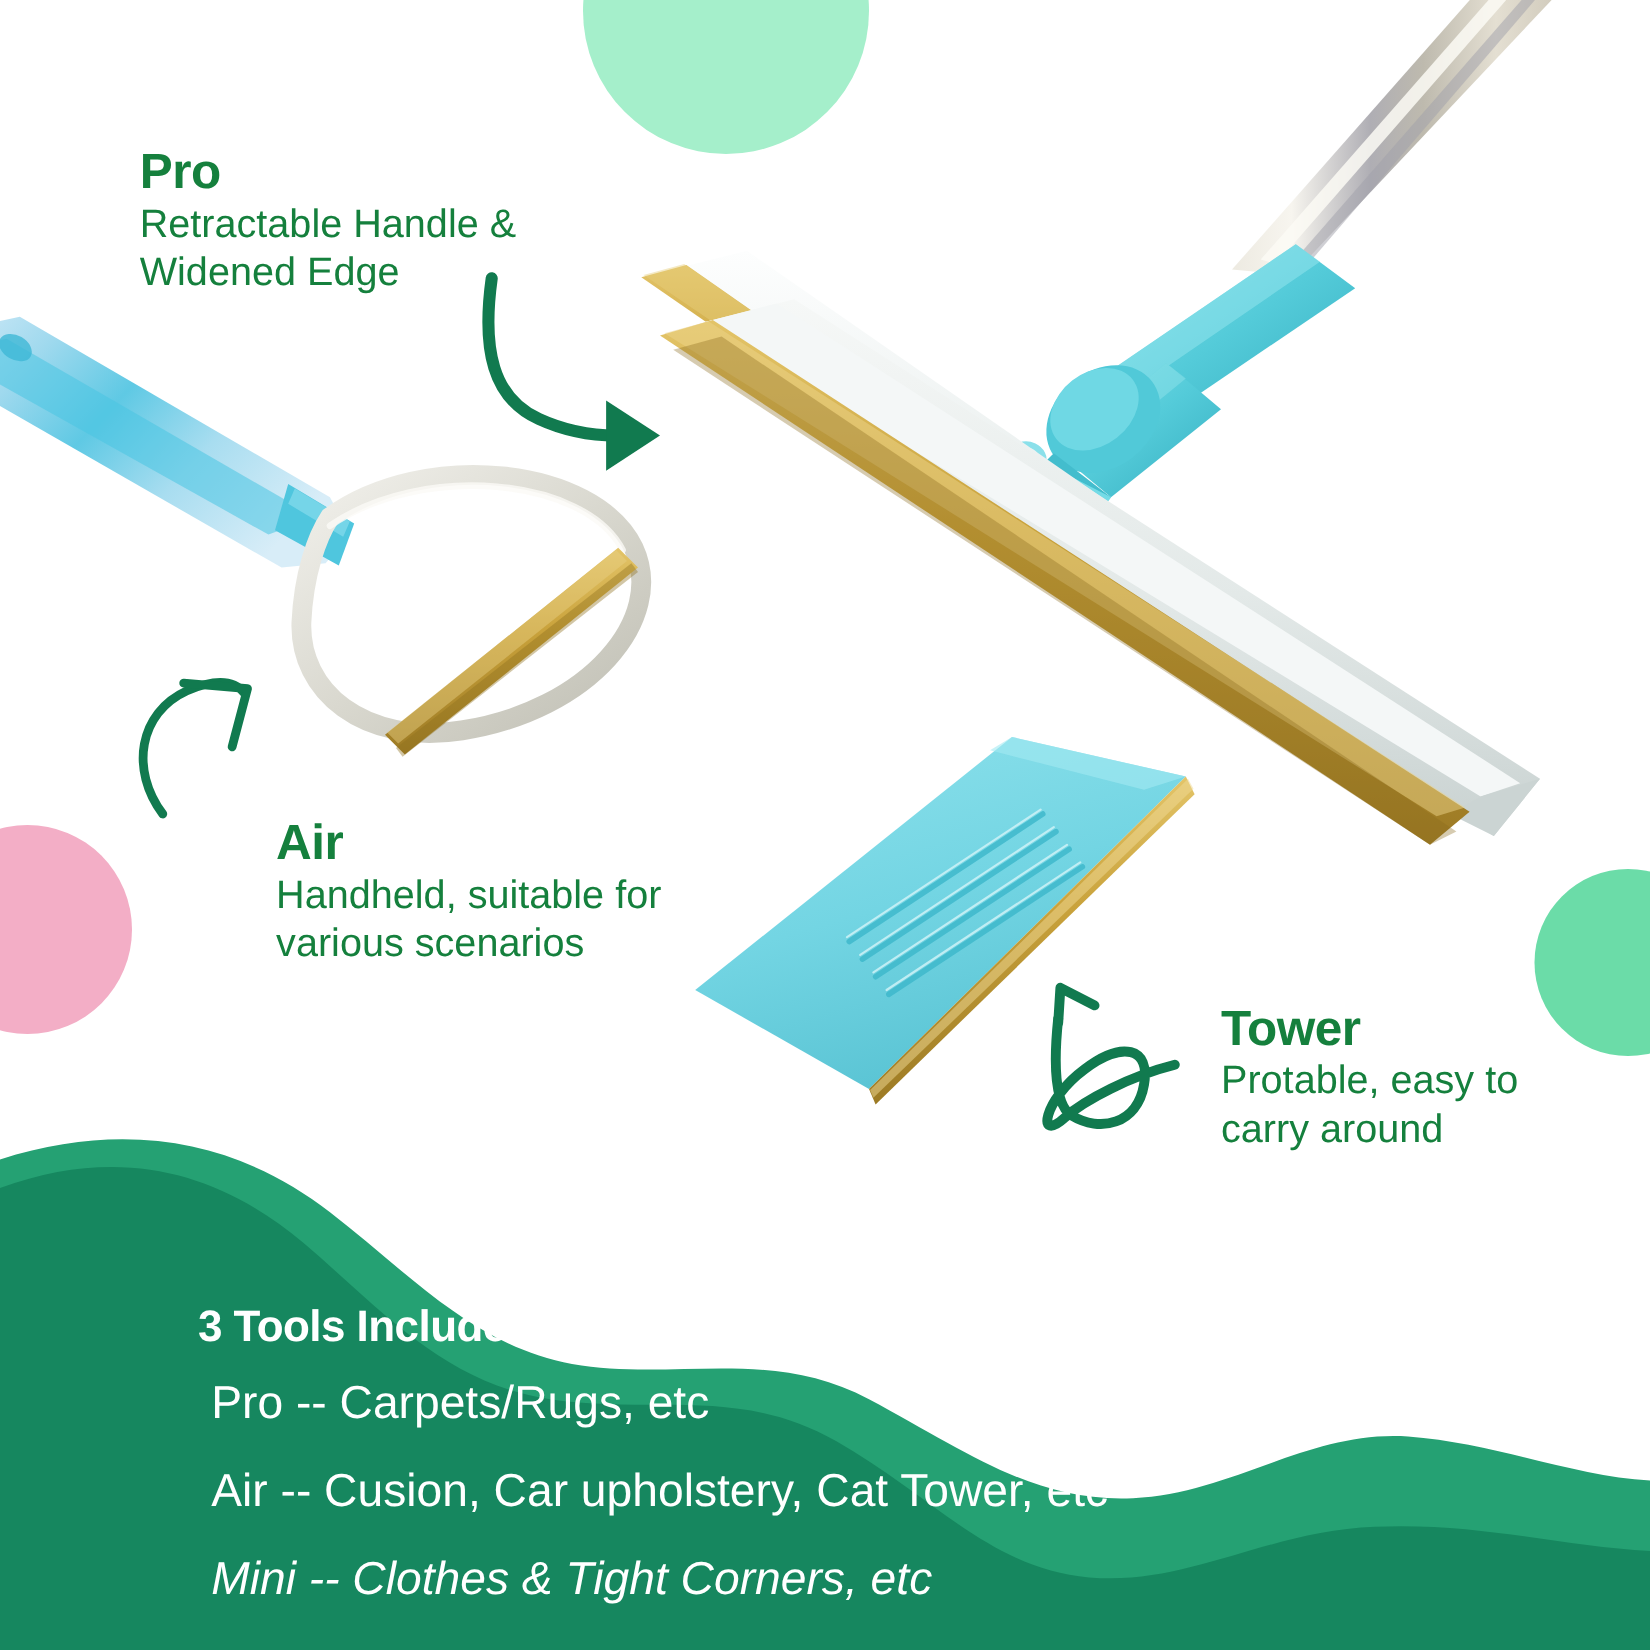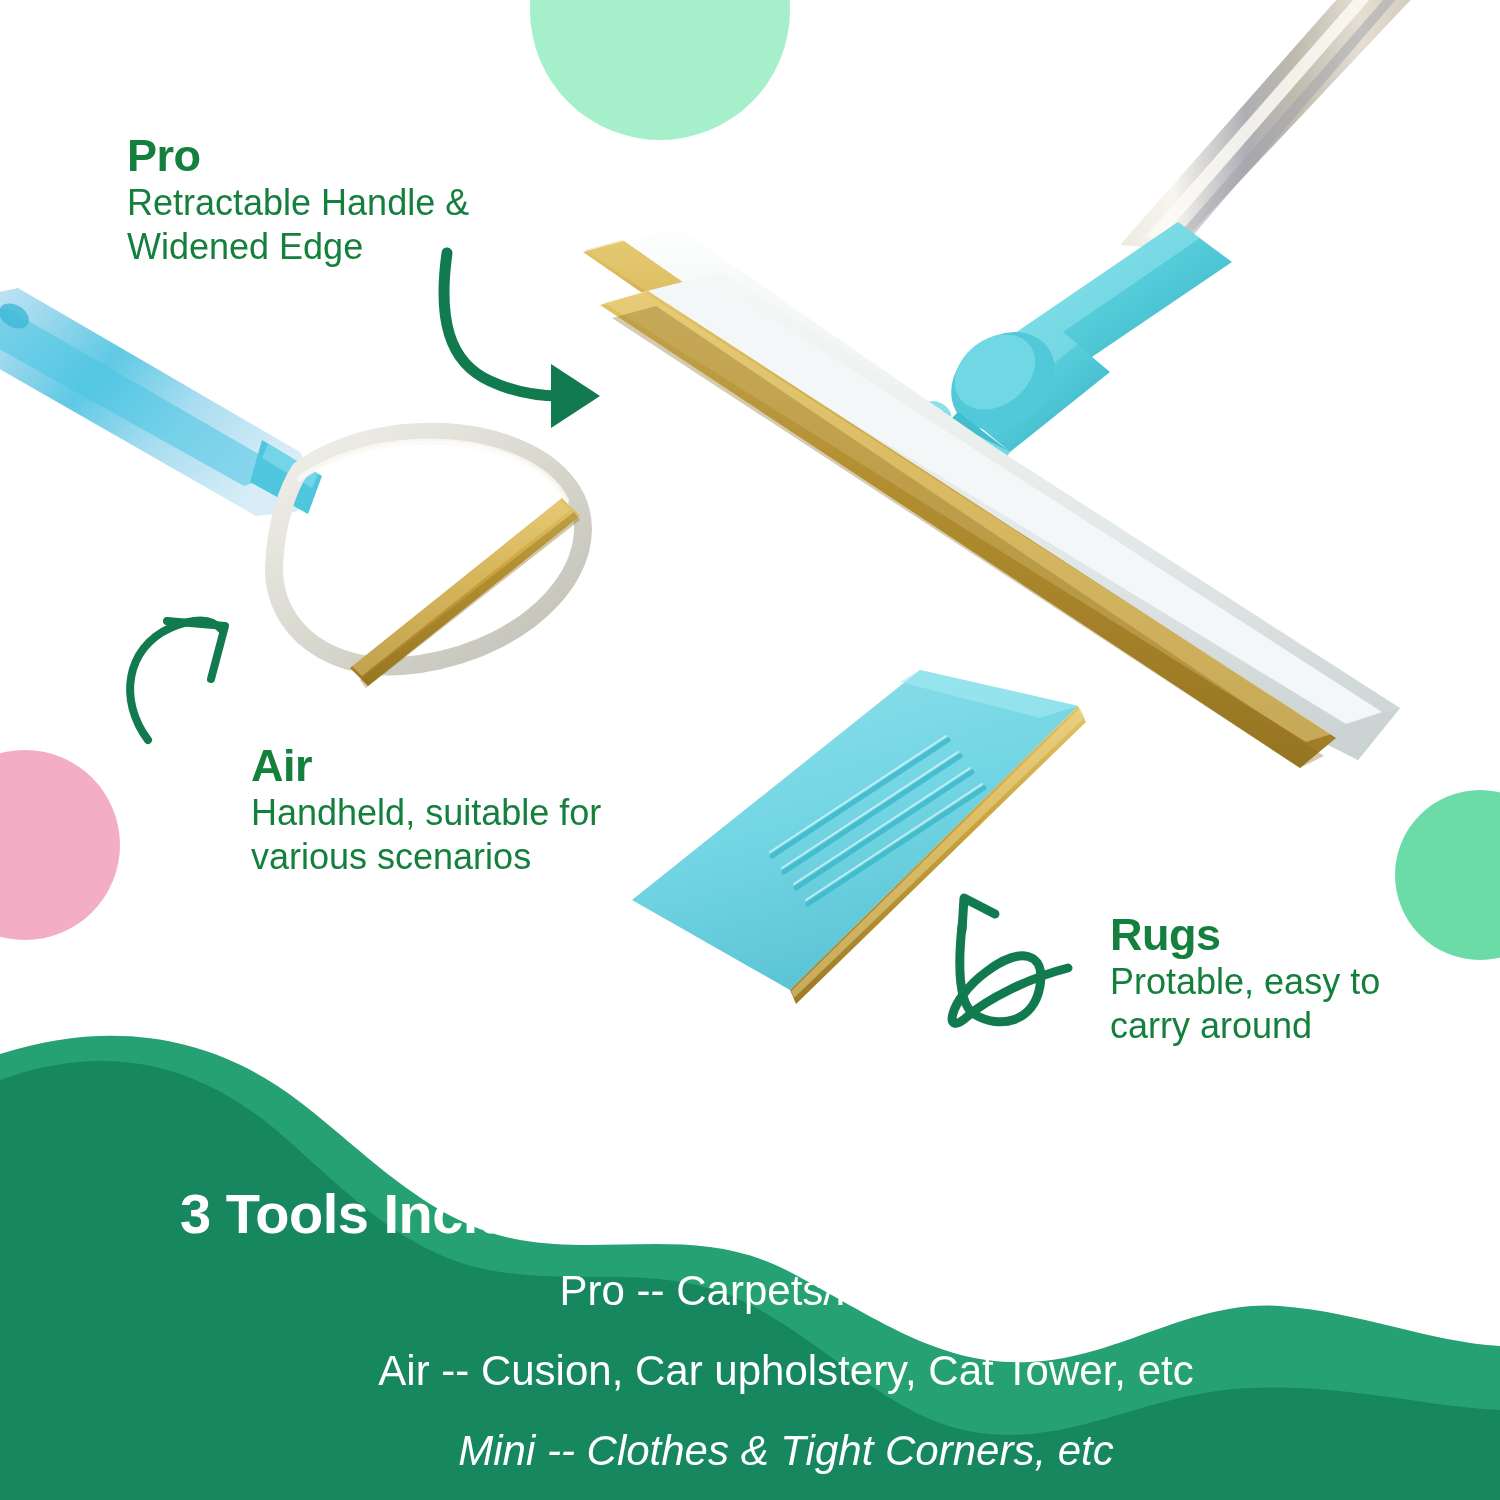--- a/index.html
+++ b/index.html
@@ -60,32 +60,31 @@
     width: 1500px; height: 490px;
   }
   #banner-svg { position: absolute; left: 0; top: 0; width: 1500px; height: 490px; }
   #banner-text {
     position: absolute;
     left: 180px; top: 176px;
     width: 1200px;
     color: #ffffff;
   }
   #banner-title {
-    font-size: 56px;
+    font-size: 40px;
     font-weight: bold;
     letter-spacing: -0.5px;
     margin: 0 0 28px 0;
     line-height: 1;
   }
   .banner-line {
     font-size: 42px;
     font-weight: 300;
     line-height: 1.0;
     margin: 0 0 38px 12px;
-    text-align: center;
   }
   .banner-line:last-child { margin-bottom: 0; font-style: italic; }
 </style>
 </head>
 <body>
 
 <div id="stage">
 
   <div class="blob" id="blob-mint-top"></div>
   <div class="blob" id="blob-pink-left"></div>
@@ -253,21 +252,21 @@
 Widened Edge</div>
   </div>
 
   <div class="callout" id="callout-air">
     <div class="hd">Air</div>
     <div class="sub">Handheld, suitable for
 various scenarios</div>
   </div>
 
   <div class="callout" id="callout-mini">
-    <div class="hd">Rugs</div>
+    <div class="hd">Tower</div>
     <div class="sub">Protable, easy to
 carry around</div>
   </div>
 
   <div id="banner">
     <svg id="banner-svg" viewBox="0 0 1500 490" preserveAspectRatio="none">
 
       <path d="M0 44
                C 120 6, 220 30, 300 92
                C 368 144, 430 214, 520 230

